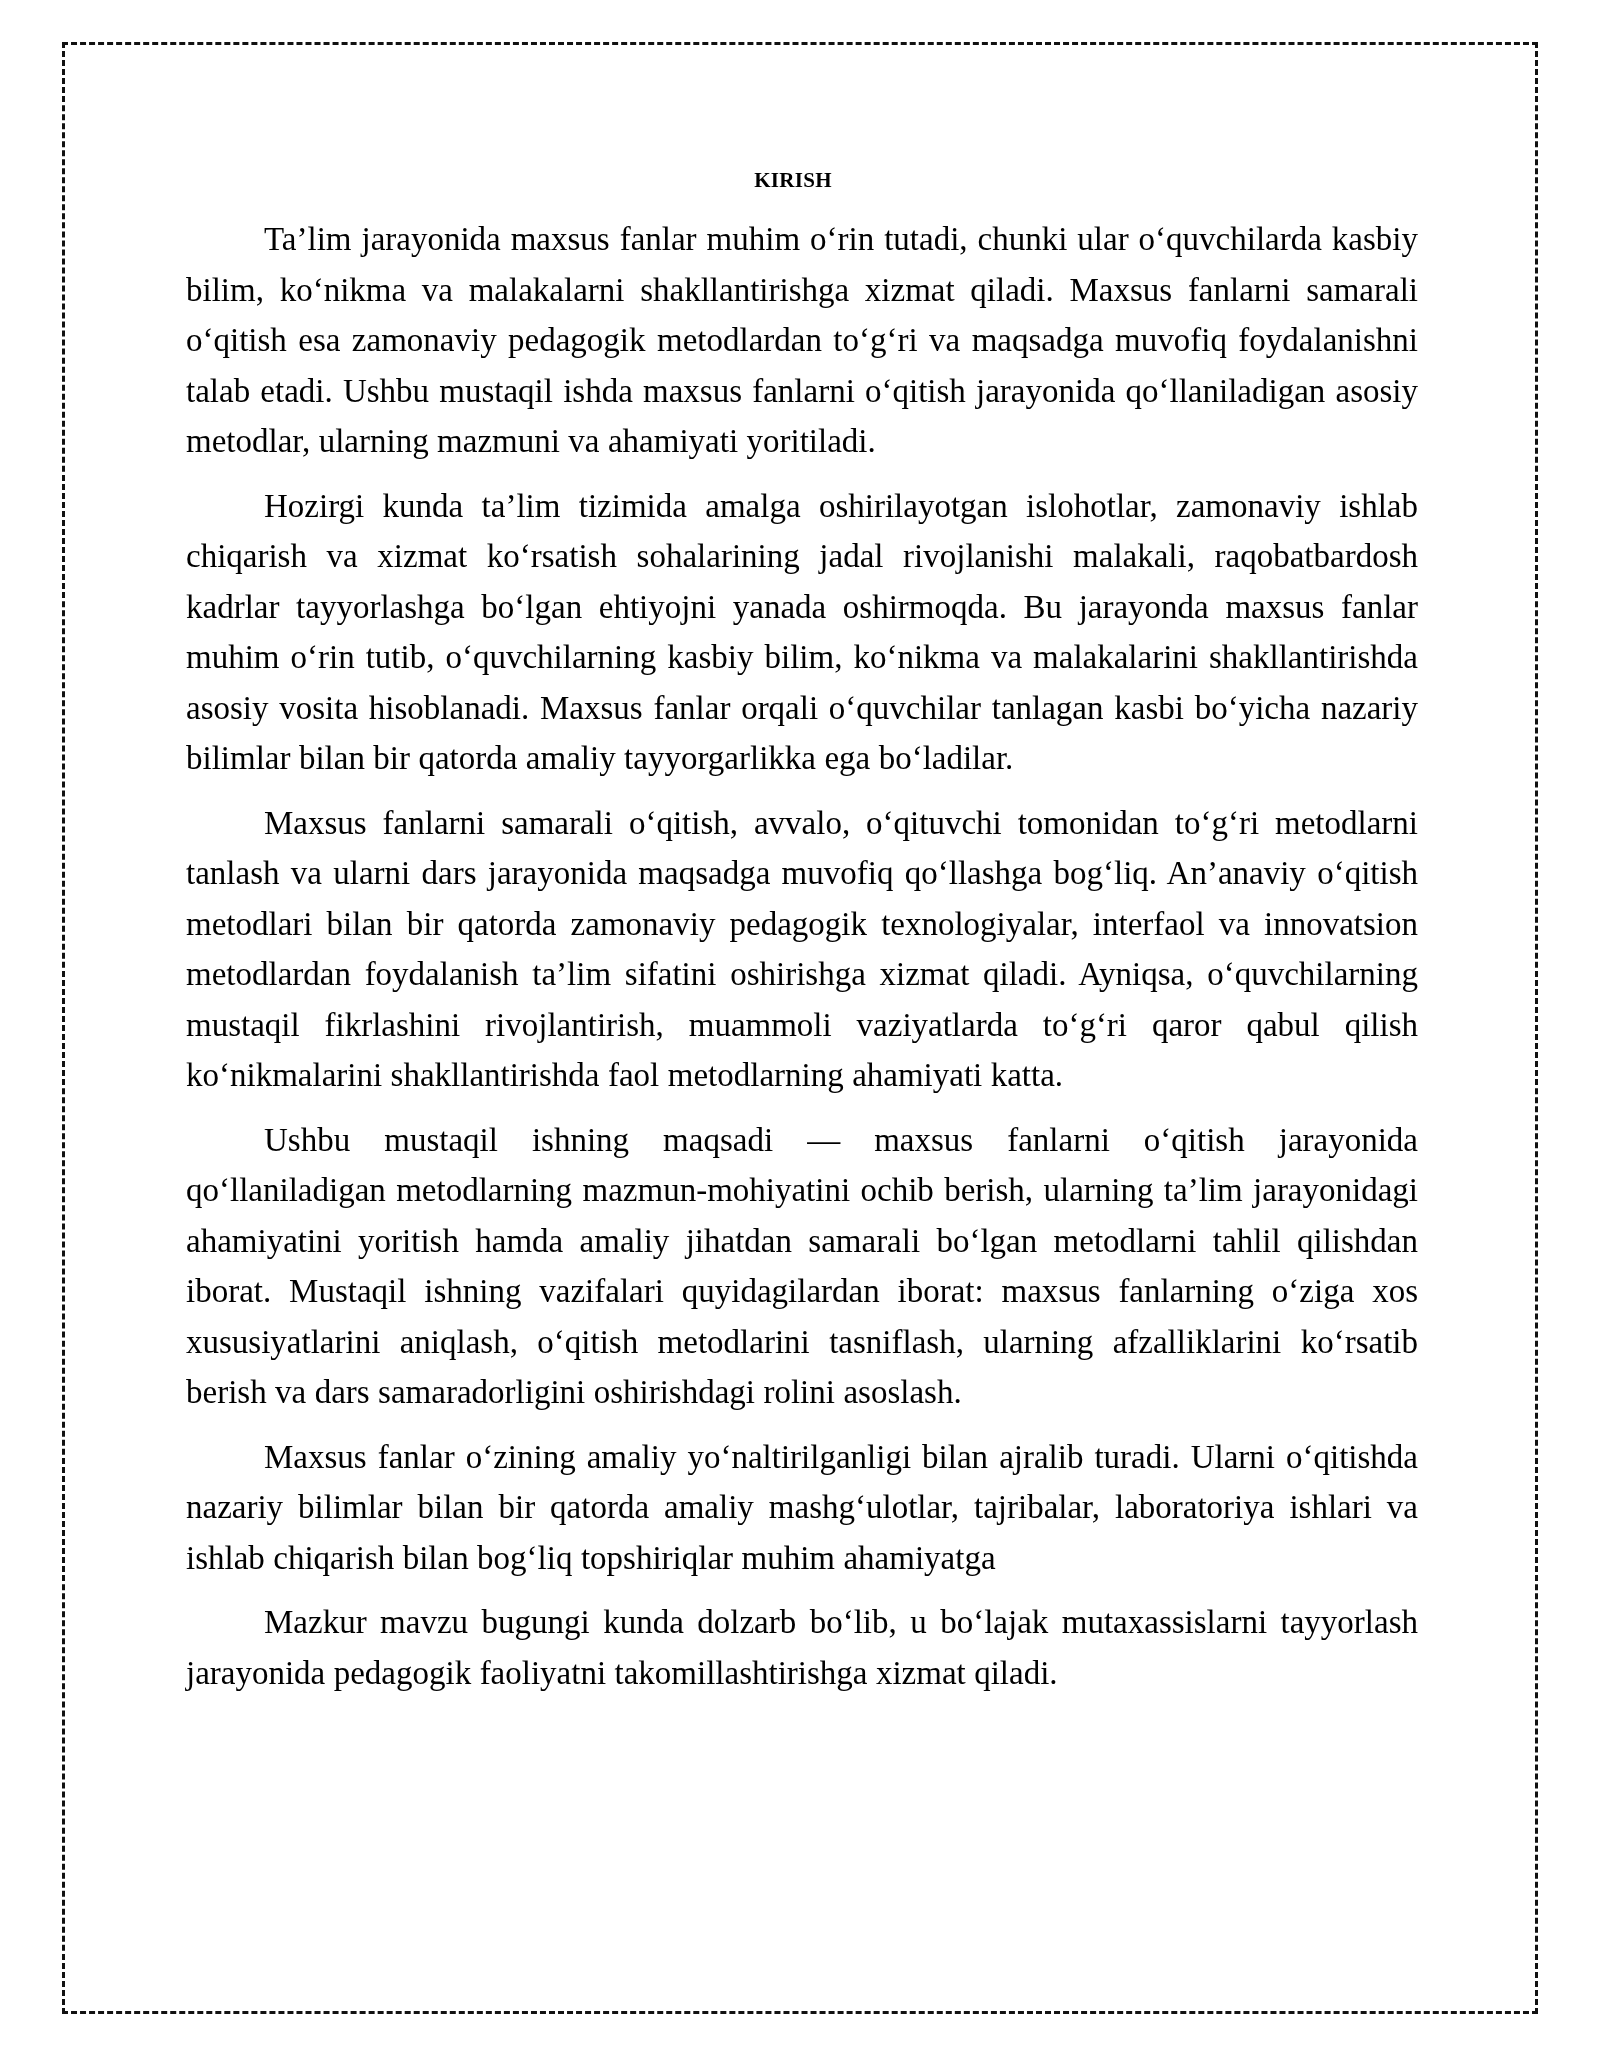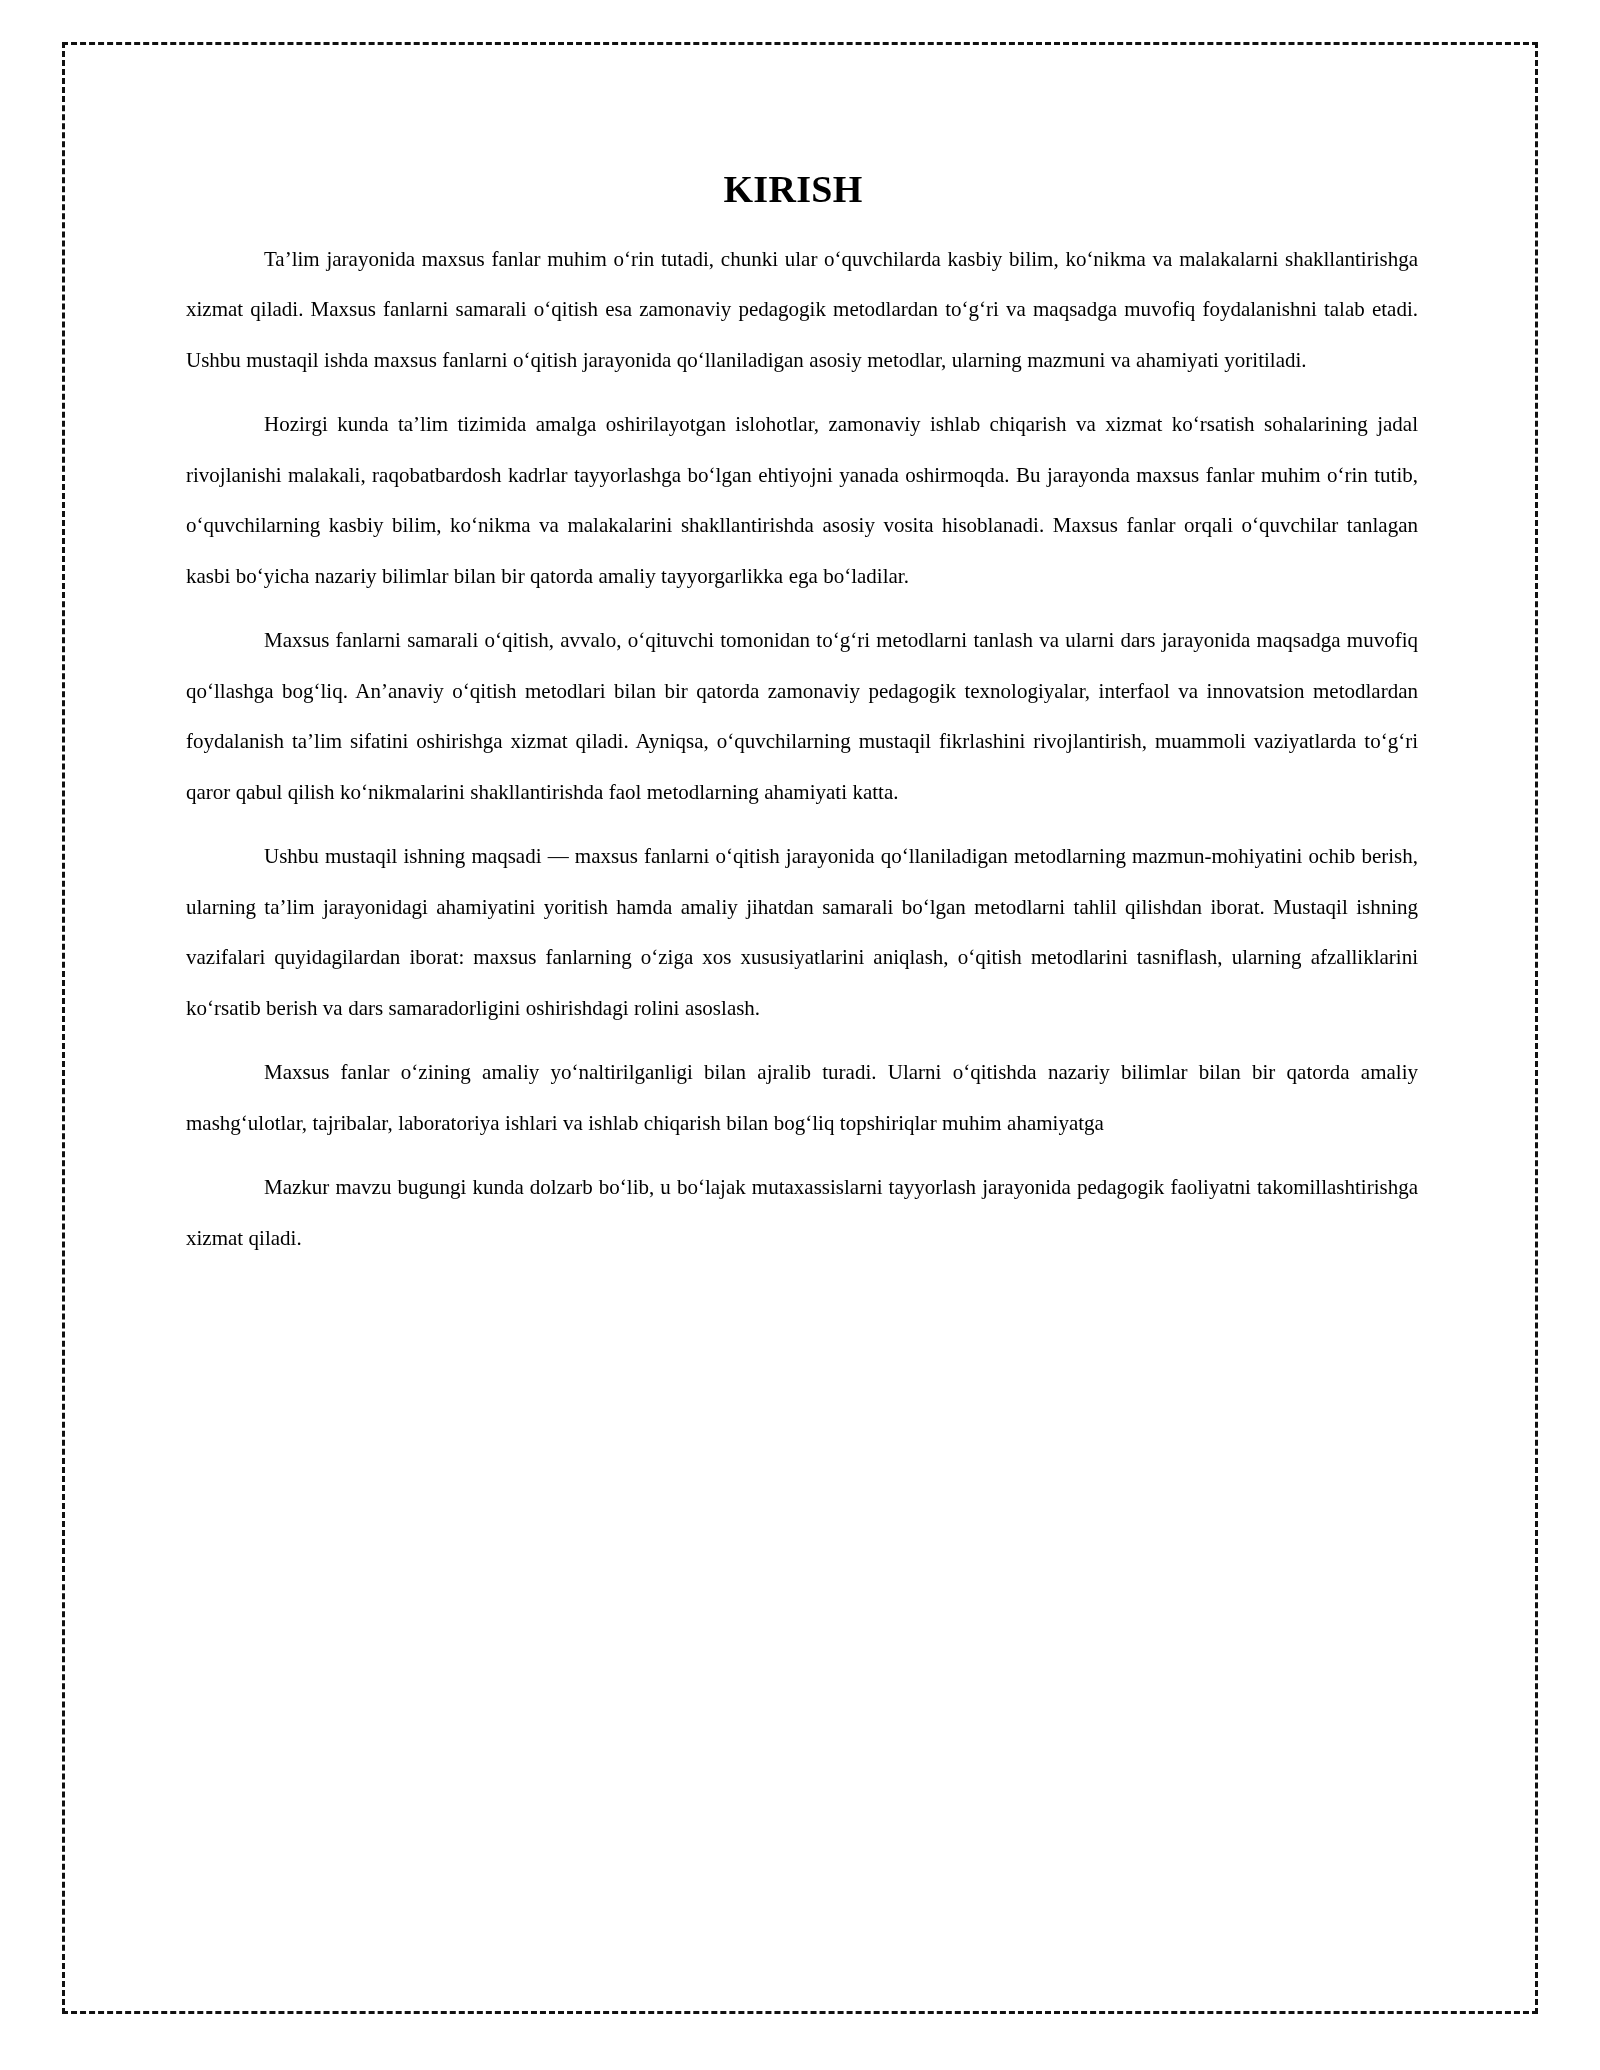--- a/index.html
+++ b/index.html
@@ -34,30 +34,30 @@
   .content {
     position: absolute;
     left: 186px;
     top: 168px;
     width: 1232px;
     box-sizing: border-box;
   }
   .doc-title {
     text-align: center;
     font-weight: bold;
-    font-size: 38px;
+    font-size: 21px;
     line-height: 1.15;
     letter-spacing: 0.3px;
     margin: 0 0 22px 0;
     padding-right: 18px;
   }
   .para {
     text-align: justify;
     text-justify: inter-word;
-    font-size: 21px;
+    font-size: 33px;
     line-height: 50.5px;
     margin: 0 0 14px 0;
     text-indent: 78px;
     hyphens: none;
     word-spacing: 0.2px;
     font-family: Liberation Serif, serif;
   }
   .para:last-child {
     margin-bottom: 0;
   }

